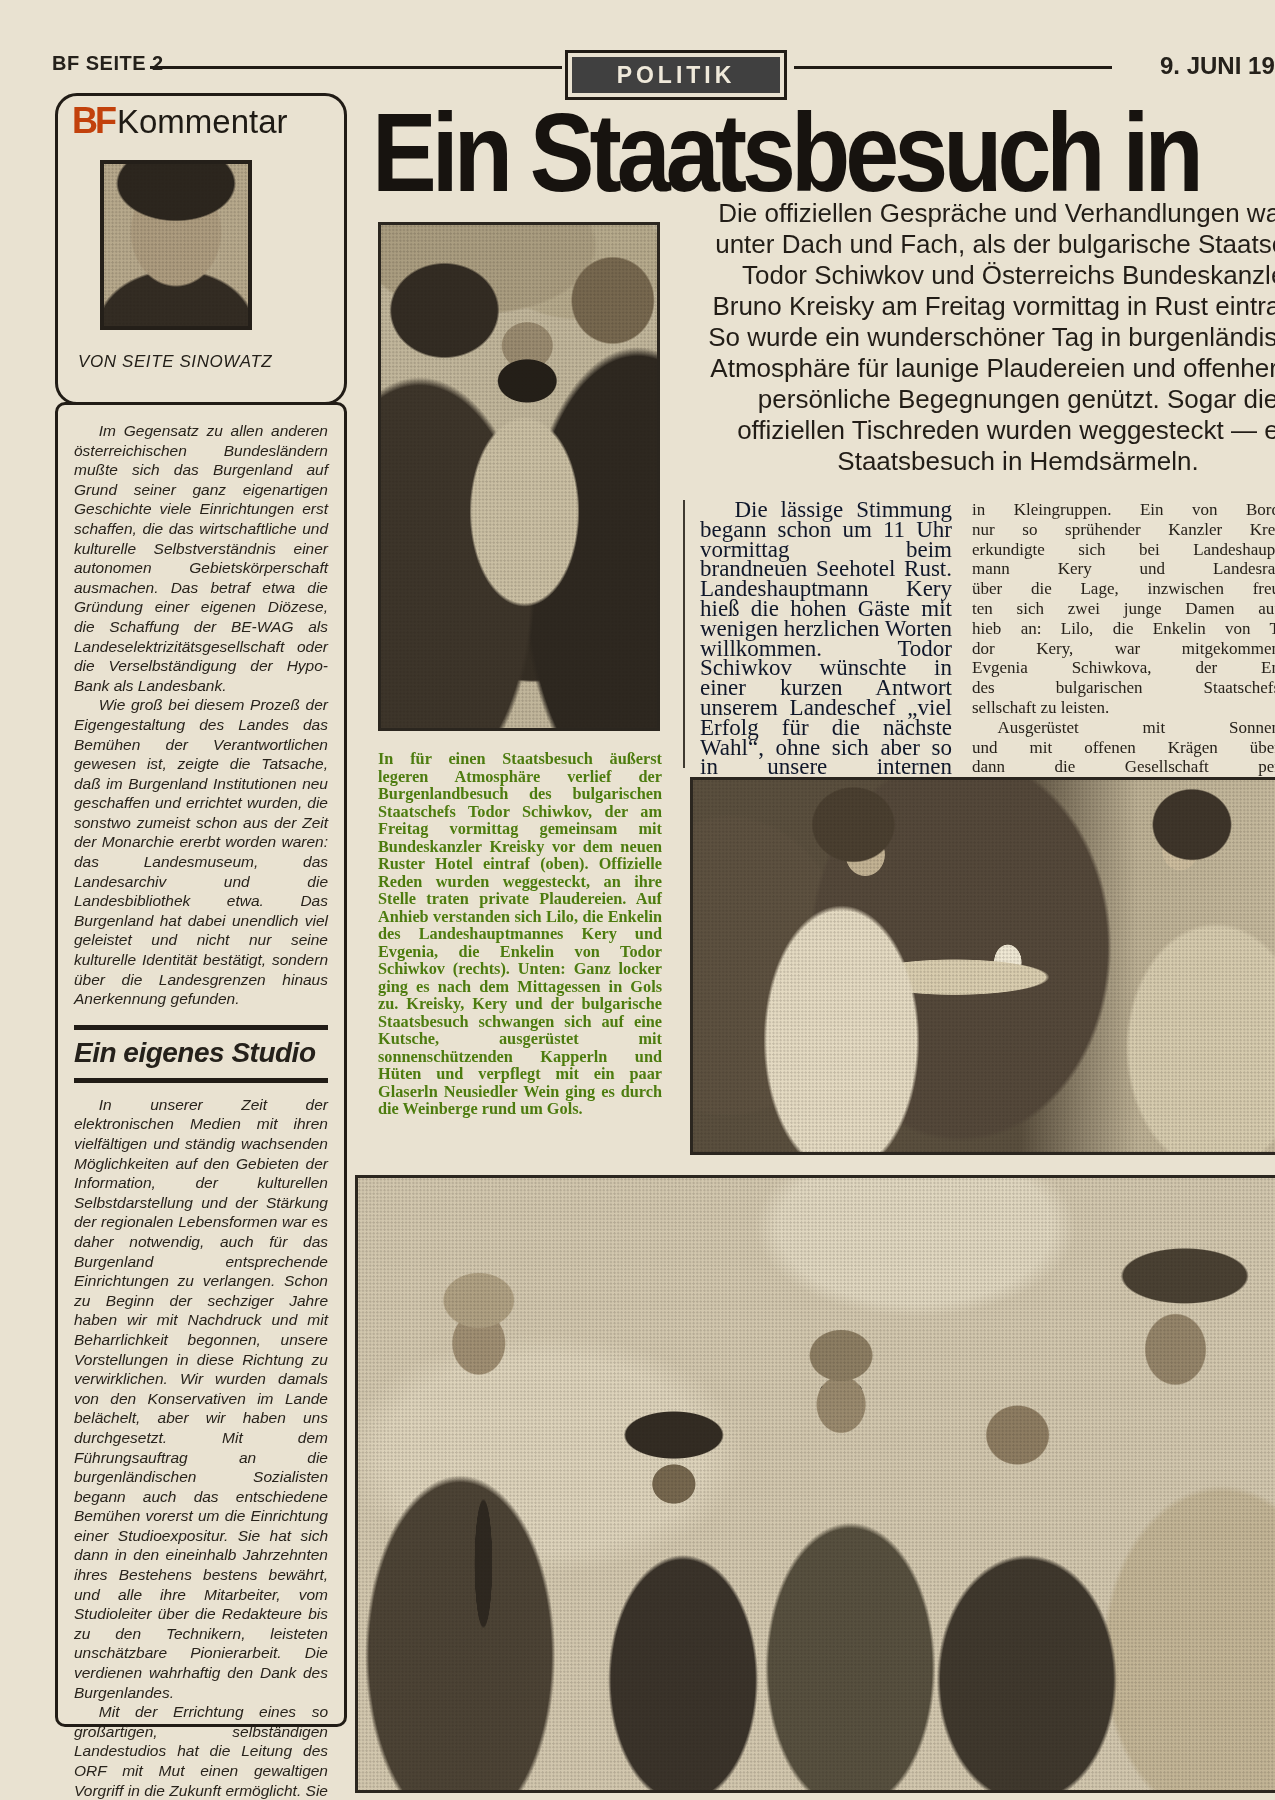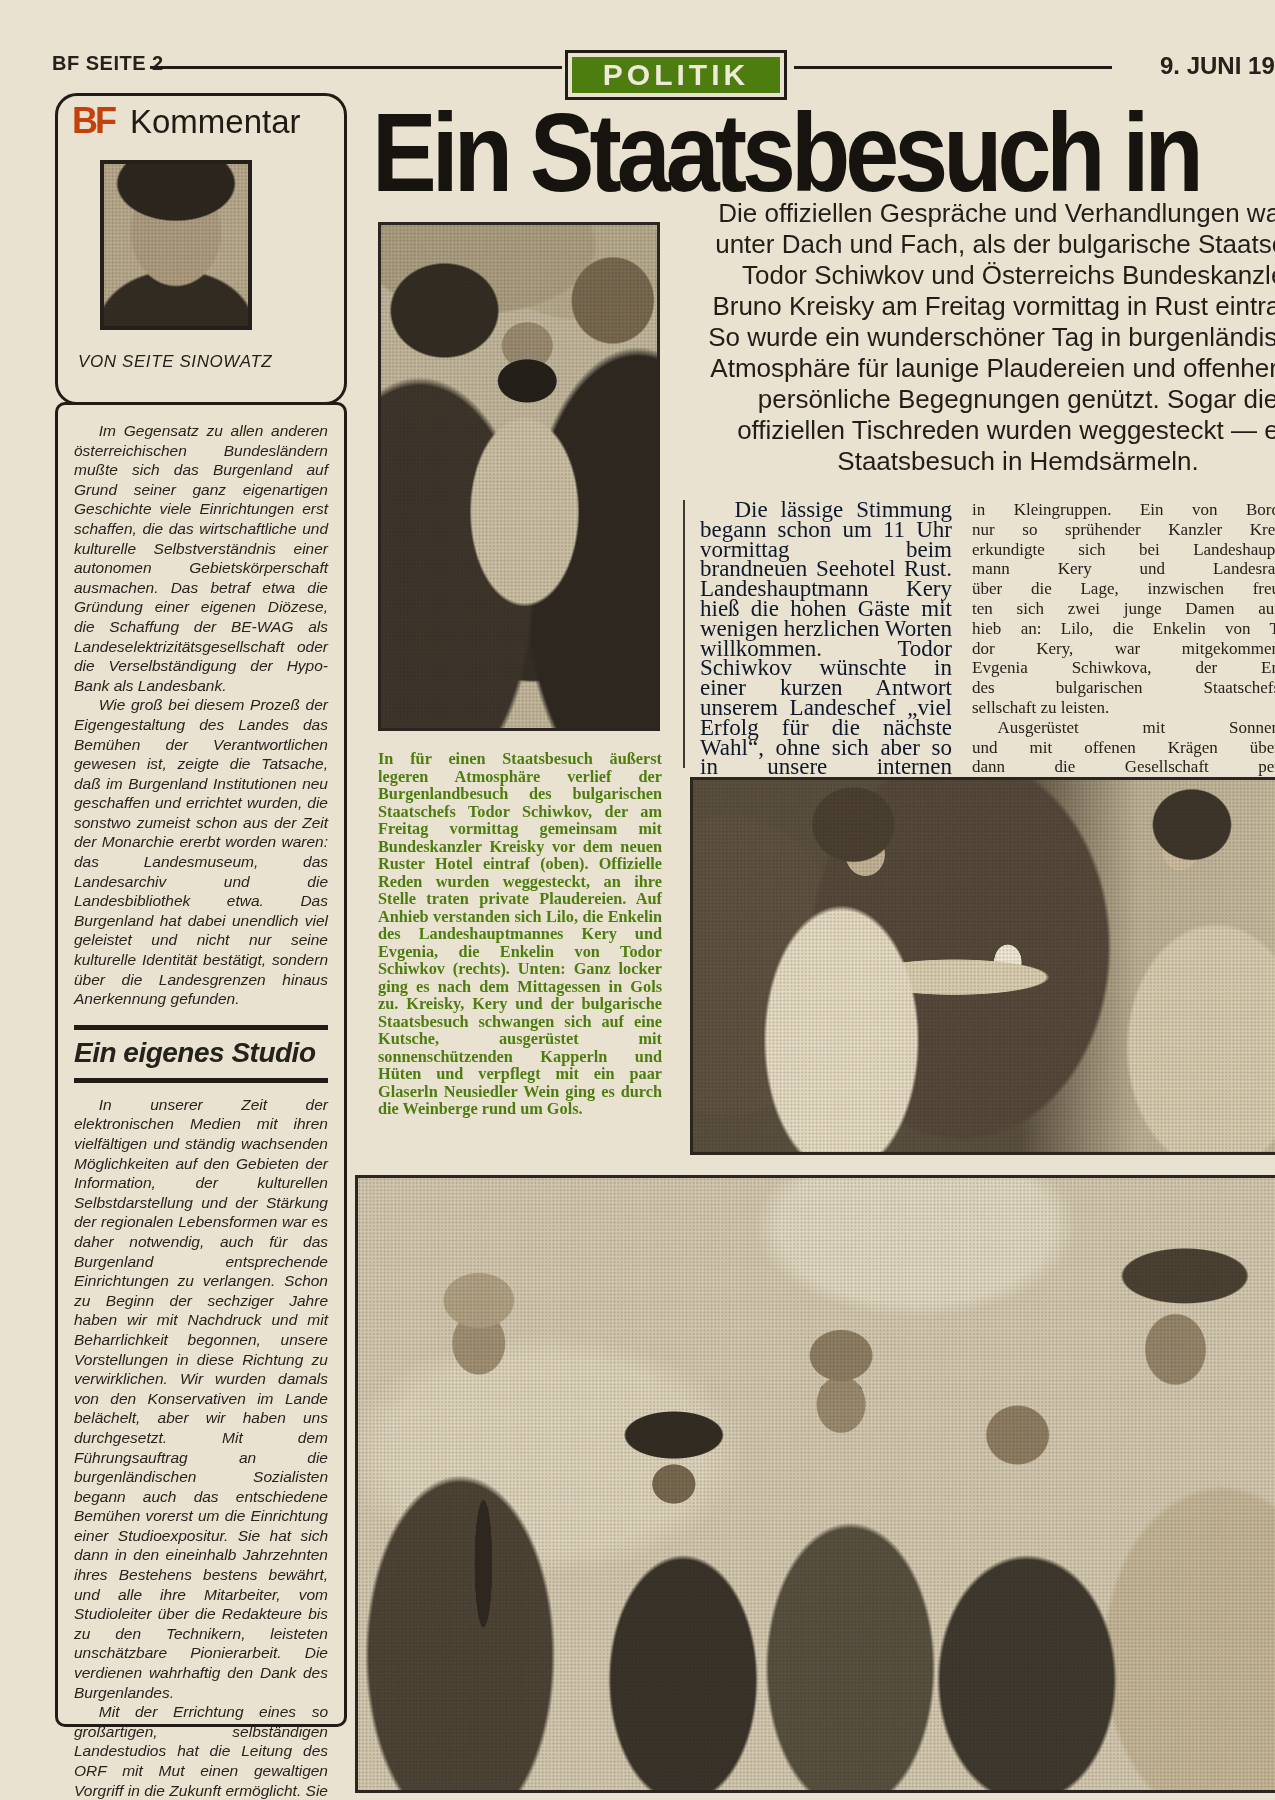--- a/index.html
+++ b/index.html
@@ -8,31 +8,31 @@
        font-family:"Liberation Sans",sans-serif;}
   .abs{position:absolute;}
 
   
   .mh-left{left:52px;top:52px;font-size:20px;font-weight:bold;letter-spacing:.5px;}
   .mh-rule{height:3px;background:#211c16;top:66px;}
   .mh-rule-l{left:150px;width:412px;}
   .mh-rule-r{left:794px;width:318px;}
   .badge-outer{left:565px;top:50px;width:222px;height:50px;border:3px solid #211c16;
                background:#e9e2d1;box-sizing:border-box;}
-  .badge-inner{position:absolute;inset:4px;background:#4d7c0f;color:#efe9da;
+  .badge-inner{position:absolute;inset:4px;background:#404040;color:#efe9da;
                display:flex;align-items:center;justify-content:center;
-               font-size:30px;font-weight:bold;letter-spacing:4px;}
+               font-size:23px;font-weight:bold;letter-spacing:4px;}
   .mh-right{left:1160px;top:52px;font-size:24px;font-weight:bold;white-space:nowrap;}
 
   
   .kbox-title{left:55px;top:93px;width:292px;height:312px;border:3px solid #211c16;
               border-radius:22px;box-sizing:border-box;background:#e9e2d1;}
   .bf-logo{left:72px;top:100px;white-space:nowrap;}
   .bf-logo .bf{font-size:36px;font-weight:800;letter-spacing:-3px;color:#c2410c;}
-  .bf-logo .rest{font-size:33px;font-weight:400;color:#1f1b15;margin-left:16px;}
+  .bf-logo .rest{font-size:33px;font-weight:400;color:#1f1b15;margin-left:3px;}
   .portrait{left:100px;top:160px;width:152px;height:170px;border:4px solid #241f19;
             box-sizing:border-box;
             background:
               radial-gradient(ellipse 60px 38px at 50% 12%, #2c261e 96%, transparent),
               radial-gradient(ellipse 46px 55px at 50% 42%, #ad9c7f 96%, transparent),
               radial-gradient(ellipse 10px 6px at 38% 36%, #3a332b 96%, transparent),
               radial-gradient(ellipse 10px 6px at 62% 36%, #3a332b 96%, transparent),
               radial-gradient(ellipse 80px 60px at 50% 102%, #332c23 96%, transparent),
               #b7a98c;}
   .portrait::after,.photo::after{content:"";position:absolute;inset:0;

